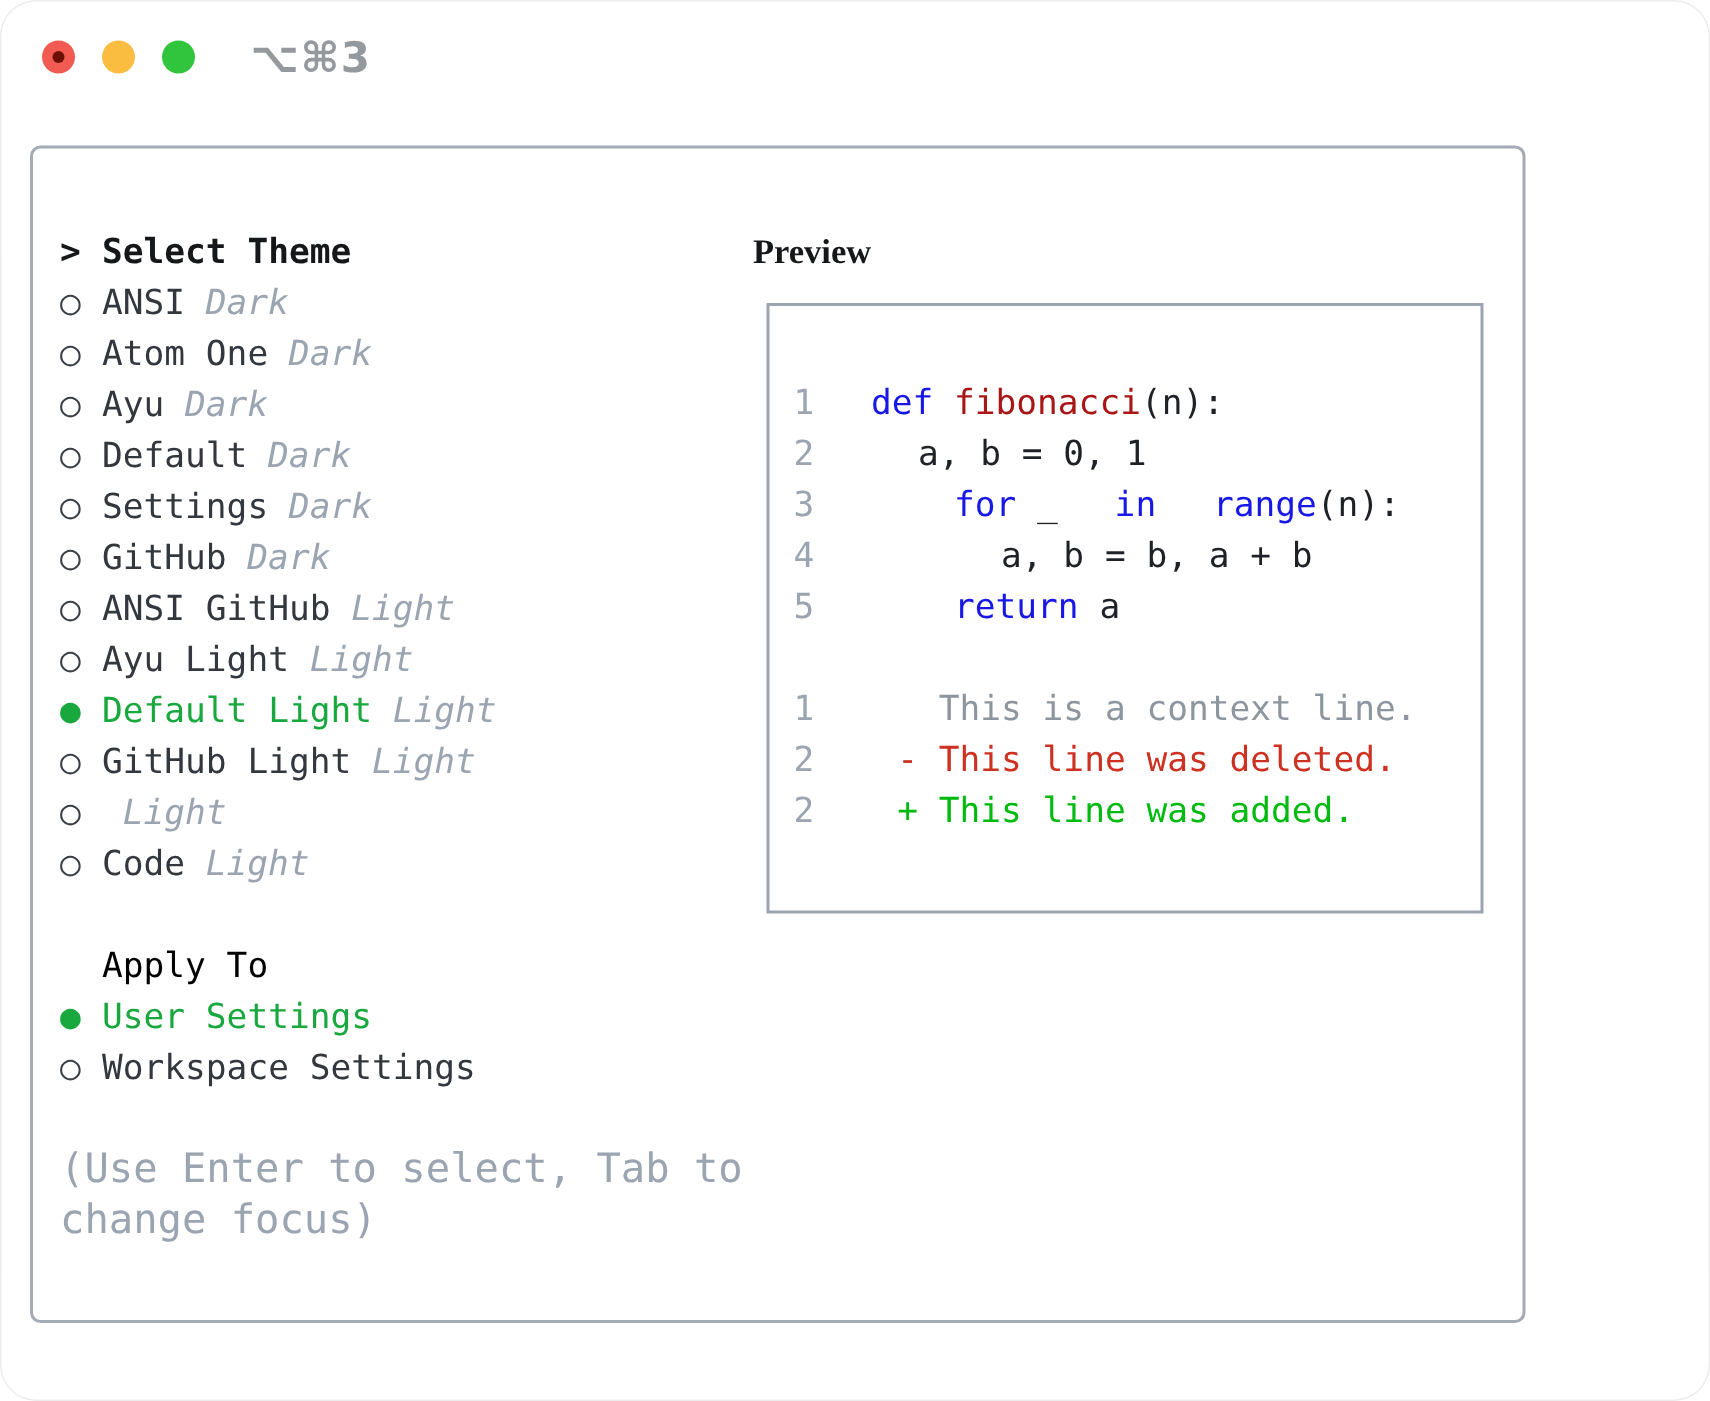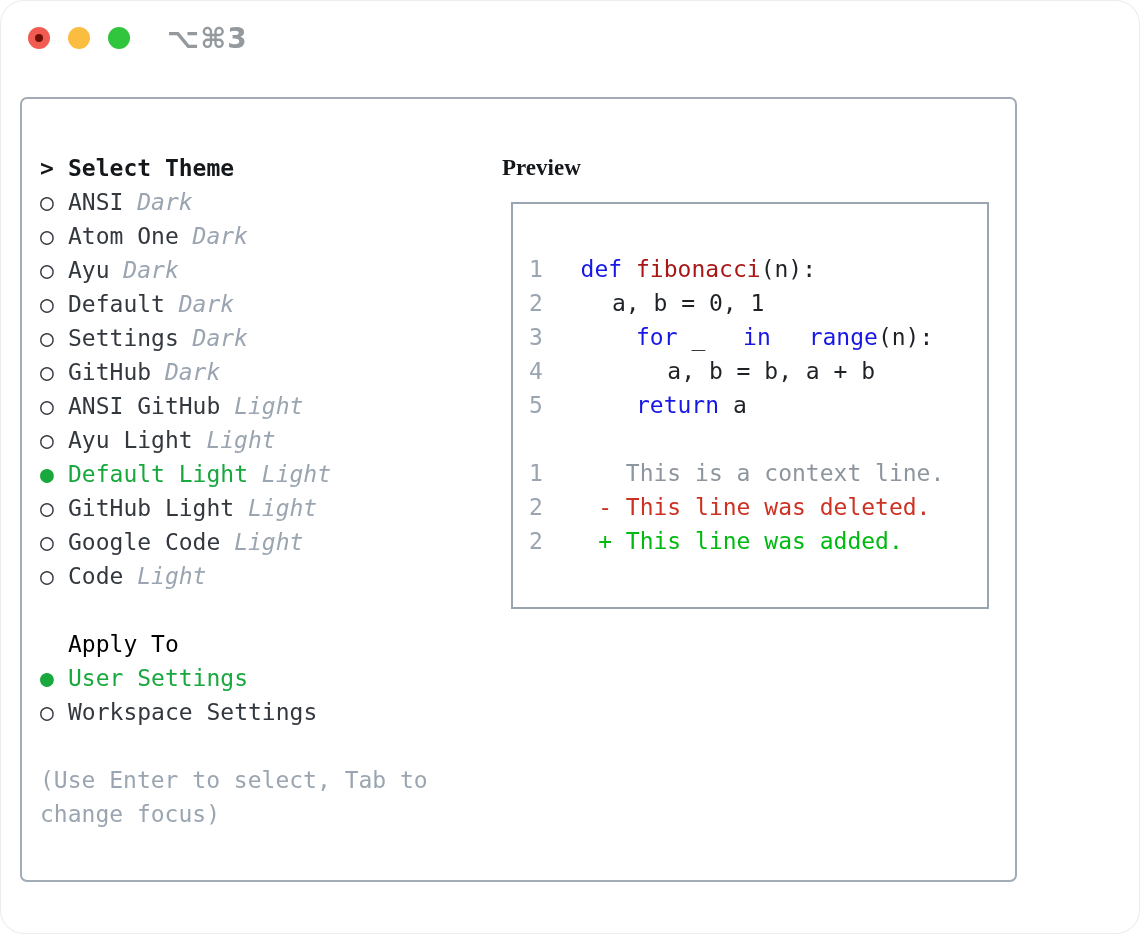--- a/index.html
+++ b/index.html
@@ -28,21 +28,21 @@
   .left-col{position:absolute;left:18px;top:52px;}
   .row{display:flex;height:34px;align-items:center;font-size:23px;line-height:34px;white-space:pre;}
   .bullet-cell{display:inline-block;width:28px;color:#3a4047;}
   .hdr{font-weight:bold;color:#15181b;}
   .hdr .prefix{display:inline-block;width:28px;}
   .tname{color:#33383f;}
   .ttag{color:#9aa5b1;margin-left:0.6em;font-style:italic;}
   .row.selected .tname{color:#18a83e;}
   .row.selected .bullet-cell{color:#18a83e;}
   .spacer{height:34px;}
-  .help{color:#9aa5b1;font-size:23px;line-height:34px;white-space:pre;}
+  .help{color:#9aa5b1;font-size:27px;line-height:34px;white-space:pre;}
   
   .preview-label{position:absolute;left:480px;top:52px;font-size:23px;line-height:34px;font-weight:bold;color:#15181b;white-space:pre;font-family:Liberation Serif, serif;}
   .preview-box{
     position:absolute;left:489px;top:103px;width:478px;height:407px;
     border:2px solid #9aa5b1;background:#ffffff;box-sizing:border-box;
     padding:48px 0 0 16px;overflow:hidden;
   }
   .cline{height:34px;font-size:23px;line-height:34px;white-space:pre;}
   .lnum{display:inline-block;width:1.2em;color:#9aa5b1;}
   .tok-kw{color:#1717e6;margin-left:24px;}
@@ -74,21 +74,21 @@
           <div class="row"><span class="bullet-cell">○</span><span class="tname">ANSI</span><span class="ttag">Dark</span></div>
           <div class="row"><span class="bullet-cell">○</span><span class="tname">Atom One</span><span class="ttag">Dark</span></div>
           <div class="row"><span class="bullet-cell">○</span><span class="tname">Ayu</span><span class="ttag">Dark</span></div>
           <div class="row"><span class="bullet-cell">○</span><span class="tname">Default</span><span class="ttag">Dark</span></div>
           <div class="row"><span class="bullet-cell">○</span><span class="tname">Settings</span><span class="ttag">Dark</span></div>
           <div class="row"><span class="bullet-cell">○</span><span class="tname">GitHub</span><span class="ttag">Dark</span></div>
           <div class="row"><span class="bullet-cell">○</span><span class="tname">ANSI GitHub</span><span class="ttag">Light</span></div>
           <div class="row"><span class="bullet-cell">○</span><span class="tname">Ayu Light</span><span class="ttag">Light</span></div>
           <div class="row selected"><span class="bullet-cell">●</span><span class="tname">Default Light</span><span class="ttag">Light</span></div>
           <div class="row"><span class="bullet-cell">○</span><span class="tname">GitHub Light</span><span class="ttag">Light</span></div>
-          <div class="row"><span class="bullet-cell">○</span><span class="tname">Google Code</span><span class="ttag">Light</span></div>
+          <div class="row"><span class="bullet-cell">○</span><span class="ttag">Light</span></div>
           <div class="row"><span class="bullet-cell">○</span><span class="tname">Code</span><span class="ttag">Light</span></div>
         </div>
       <div class="spacer"></div>
       <div class="row"><span class="bullet-cell"> </span><span>Apply To</span></div>
       <div id="apply-list">
           <div class="row selected"><span class="bullet-cell">●</span><span class="tname">User Settings</span></div>
           <div class="row"><span class="bullet-cell">○</span><span class="tname">Workspace Settings</span></div>
         </div>
       <div class="spacer"></div>
       <div class="help">(Use Enter to select, Tab to</div>

